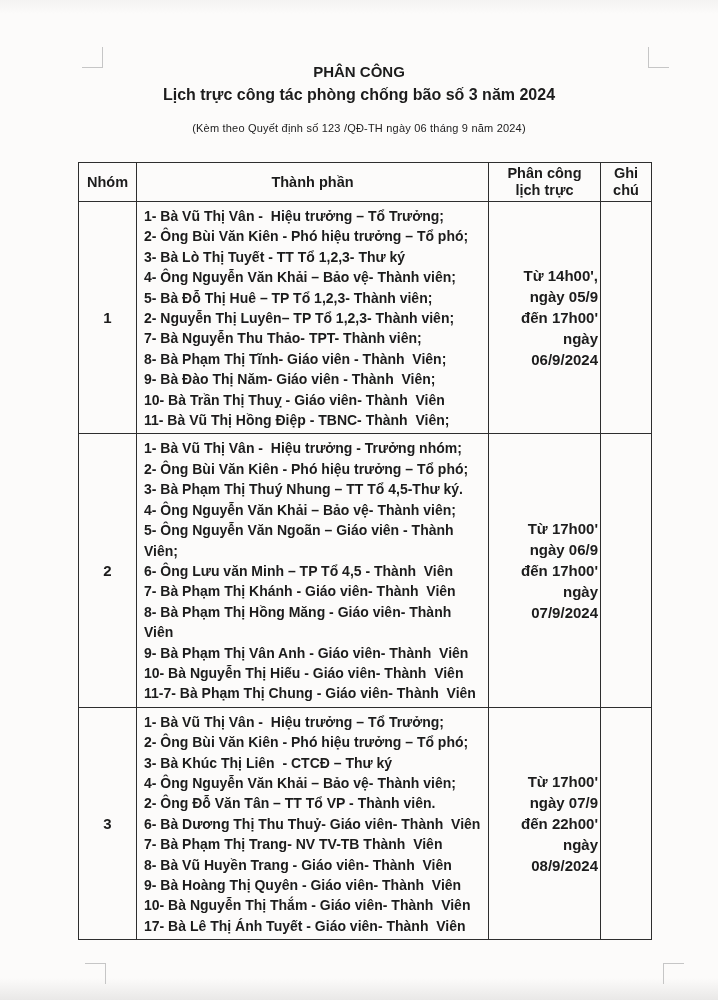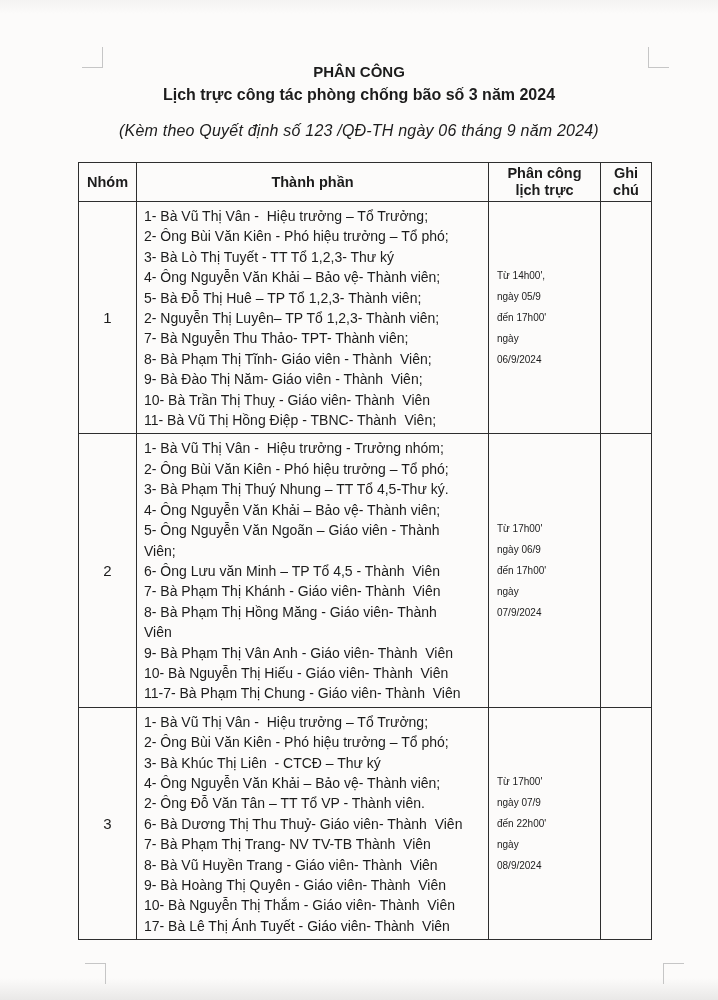--- a/index.html
+++ b/index.html
@@ -14,45 +14,46 @@
   .crop-tl { left: 82px;  top: 47px;  border-right: 1px solid #c6c6c6; border-bottom: 1px solid #c6c6c6; }
   .crop-tr { left: 648px; top: 47px;  border-left: 1px solid #c6c6c6;  border-bottom: 1px solid #c6c6c6; }
   .crop-bl { left: 85px;  top: 963px; border-right: 1px solid #c6c6c6; border-top: 1px solid #c6c6c6; }
   .crop-br { left: 663px; top: 963px; border-left: 1px solid #c6c6c6;  border-top: 1px solid #c6c6c6; }
 
   .doc-title, .doc-subtitle, .doc-note {
     position: absolute; left: 0; width: 100%; text-align: center;
   }
   .doc-title    { top: 63px;  font-size: 15px; font-weight: bold; }
   .doc-subtitle { top: 86px;  font-size: 16px; font-weight: bold; }
-  .doc-note     { top: 122px; font-size: 16px; font-style: italic; letter-spacing: 0.2px; }
+  .doc-note     { top: 122px; font-size: 11px; letter-spacing: 0.2px; }
 
   table.duty {
     position: absolute; left: 78px; top: 162px;
     width: 573px; table-layout: fixed; border-collapse: collapse;
   }
   table.duty th, table.duty td {
     border: 1.6px solid #2e2e2e;
+    font-weight: bold;
   }
   table.duty th {
     font-size: 14.5px; font-weight: bold; text-align: center;
     vertical-align: middle; line-height: 17px; padding: 2px 2px;
   }
   td.cell-group {
     text-align: center; vertical-align: middle;
     font-size: 15px; padding: 0;
   }
   td.cell-members {
     vertical-align: top; padding: 4px 5px 3px 7px;
     font-size: 14px; line-height: 20.4px;
   }
   td.cell-members .member { white-space: pre-wrap; }
   td.cell-schedule {
-    text-align: left; vertical-align: middle;
-    font-size: 10px; line-height: 21px; padding: 0 8px;
+    text-align: right; vertical-align: middle;
+    font-size: 15px; line-height: 21px; padding: 0 2px;
   }
   td.cell-notes { padding: 0; }
 </style>
 </head>
 <body>
 
 <div class="crop crop-tl"></div>
 <div class="crop crop-tr"></div>
 <div class="crop crop-bl"></div>
 <div class="crop crop-br"></div>

